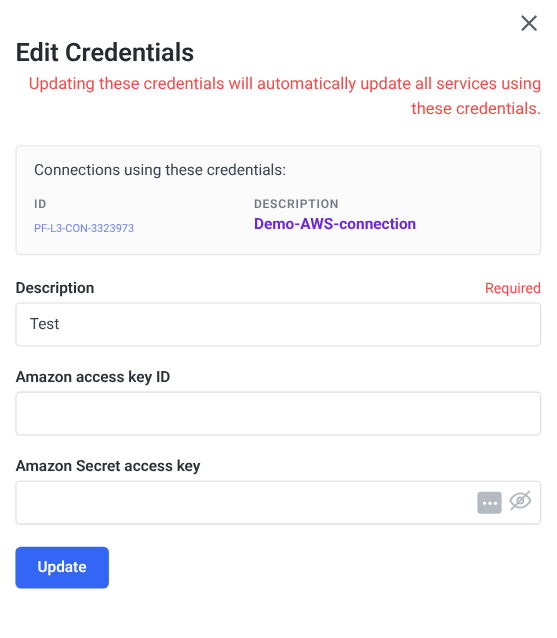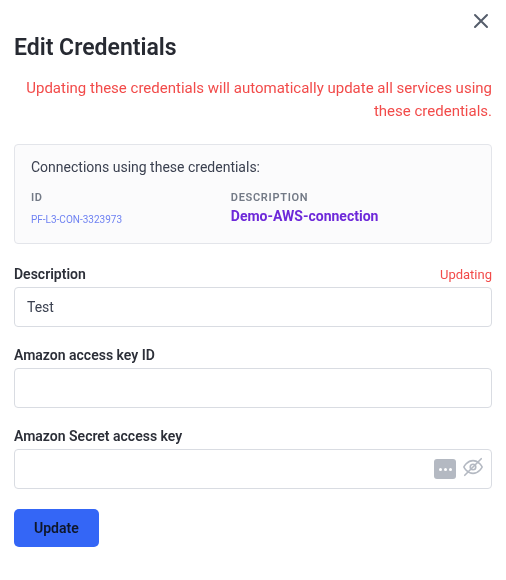--- a/index.html
+++ b/index.html
@@ -20,21 +20,21 @@
     right: 16px;
     cursor: pointer;
     color: #555d6b;
   }
   .close svg { display: block; }
   h1 {
     font-size: 23px;
     font-weight: 600;
     color: #272a32;
     margin-top: 20px;
-    margin-bottom: 16px;
+    margin-bottom: 4px;
   }
   .warning {
     color: #f24b4a;
     font-size: 15px;
     line-height: 1.5;
     margin-bottom: 22px;
     text-align: right;
   }
   .info-box {
     border: 1px solid #e3e5ea;
@@ -139,21 +139,21 @@
     background: #fff;
     border-radius: 50%;
   }
   .eye {
     color: #b4b9c2;
     cursor: pointer;
     display: flex;
   }
   .btn-primary {
     background: #3466f6;
-    color: #0f172a;
+    color: #ffffff;
     border: none;
     border-radius: 5px;
     padding: 11px 20px;
     font-size: 14px;
     font-weight: 600;
     cursor: pointer;
     font-family: inherit;
   }
 </style>
 </head>
@@ -183,21 +183,21 @@
       <div class="info-col desc">
         <div class="col-label">DESCRIPTION</div>
         <div class="conn-desc">Demo-AWS-connection</div>
       </div>
     </div>
   </div>
 
   <div class="field">
     <div class="field-label-row">
       <span class="field-label">Description</span>
-      <span class="required">Updating</span>
+      <span class="required">Required</span>
     </div>
     <input type="text" class="input" value="Test" style="">
   </div>
 
   <div class="field">
     <div class="field-label-row">
       <span class="field-label">Amazon access key ID</span>
     </div>
     <input type="text" class="input" value="" style="">
   </div>

